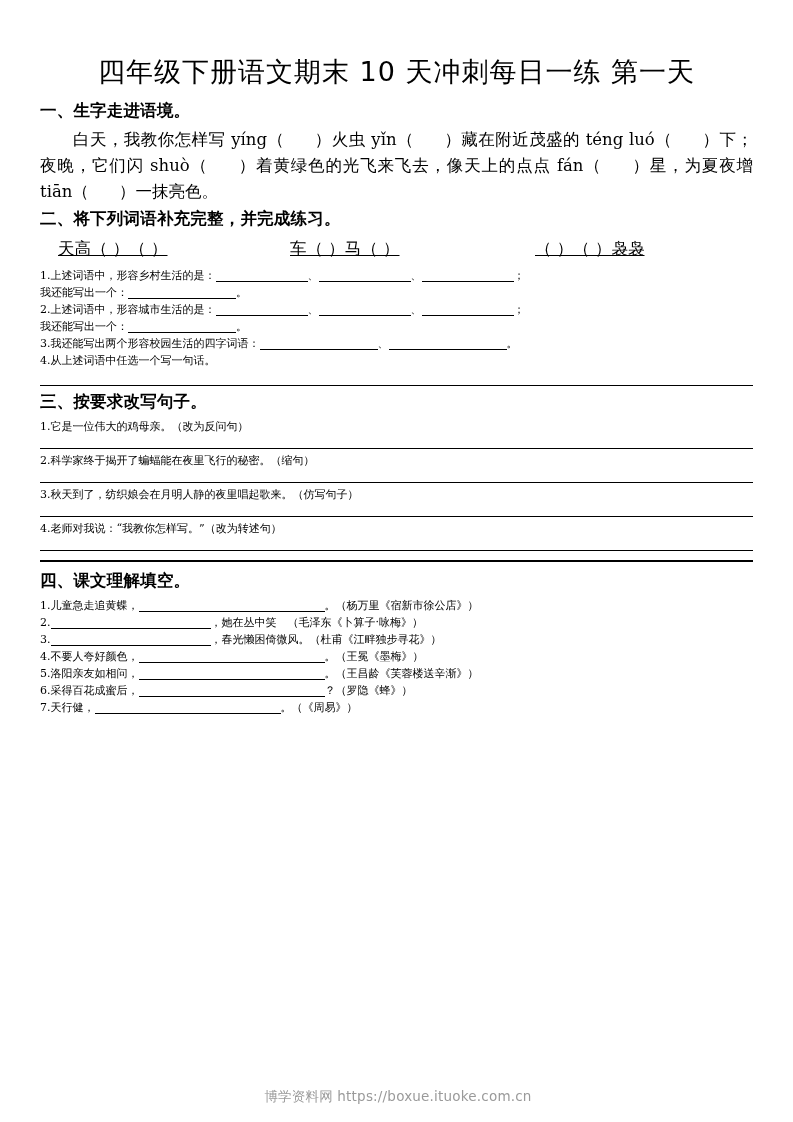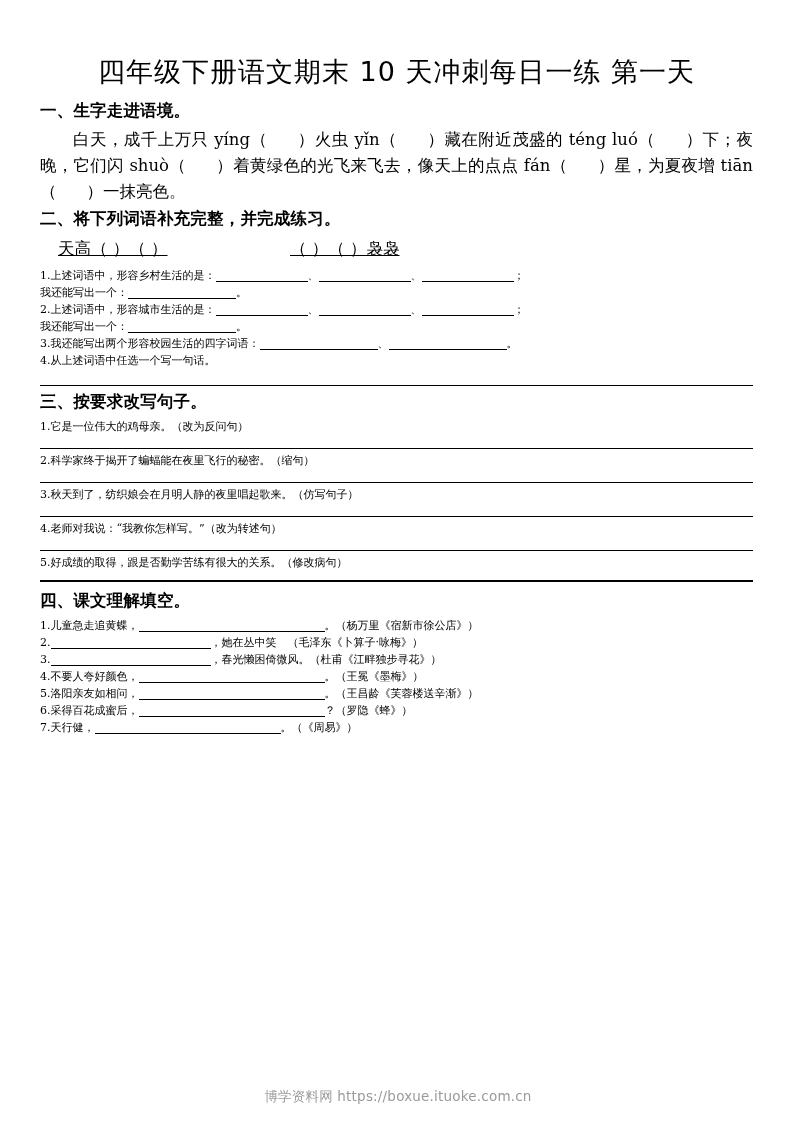--- a/index.html
+++ b/index.html
@@ -99,27 +99,28 @@
   .sp-lg { display:inline-block; width:30px; }
 </style>
 </head>
 <body>
 
 <div class="page">
 
   <div class="doc-title">四年级下册语文期末 10 天冲刺每日一练  第一天</div>
 
   <div class="sec-head">一、生字走进语境。</div>
-  <div class="para indent"><span>白天，成千上万只 yíng（</span><span class="sp-lg"></span><span>）火虫 yǐn（</span><span class="sp-lg"></span><span>）藏在附近茂盛的 téng luó（</span><span class="sp-lg"></span><span>）下；夜晚，它们闪 shuò（</span><span class="sp-lg"></span><span>）着黄绿色的光飞来飞去，像天上的点点 fán（</span><span class="sp-lg"></span><span>）星，为夏夜增 tiān（</span><span class="sp-lg"></span><span>）一抹亮色。</span></div>
+  <div class="para indent"><span>白天，我教你怎样写 yíng（</span><span class="sp-lg"></span><span>）火虫 yǐn（</span><span class="sp-lg"></span><span>）藏在附近茂盛的 téng luó（</span><span class="sp-lg"></span><span>）下；夜晚，它们闪 shuò（</span><span class="sp-lg"></span><span>）着黄绿色的光飞来飞去，像天上的点点 fán（</span><span class="sp-lg"></span><span>）星，为夏夜增 tiān（</span><span class="sp-lg"></span><span>）一抹亮色。</span></div>
 
   <div class="sec-head">二、将下列词语补充完整，并完成练习。</div>
 
   <div class="wordgrid">
     <div class="wg-row">
       <span class="wg-c1">天高（    ）（    ）</span>
+      <span class="wg-c2">车（    ）马（    ）</span>
       <span class="wg-c3">（    ）（    ）袅袅</span>
     </div>
   </div>
 
   <div class="qline"><span>1.上述词语中，形容乡村生活的是：</span><span class="bl bl-w1"></span><span>、</span><span class="bl bl-w1"></span><span>、</span><span class="bl bl-w1"></span><span>；</span></div>
 
   <div class="qline"><span>我还能写出一个：</span><span class="bl bl-w2"></span><span>。</span></div>
 
   <div class="qline"><span>2.上述词语中，形容城市生活的是：</span><span class="bl bl-w1"></span><span>、</span><span class="bl bl-w1"></span><span>、</span><span class="bl bl-w1"></span><span>；</span></div>
 
@@ -137,21 +138,20 @@
 
   <div class="qline">2.科学家终于揭开了蝙蝠能在夜里飞行的秘密。（缩句）</div>
   <div class="answer-rule tight"></div>
 
   <div class="qline">3.秋天到了，纺织娘会在月明人静的夜里唱起歌来。（仿写句子）</div>
   <div class="answer-rule tight"></div>
 
   <div class="qline">4.老师对我说：“我教你怎样写。”（改为转述句）</div>
   <div class="answer-rule tight"></div>
 
-  <div class="qline">5.好成绩的取得，跟是否勤学苦练有很大的关系。（修改病句）</div>
   <div class="divider"></div>
 
   <div class="sec-head">四、课文理解填空。</div>
 
   <div class="qline"><span>1.</span><span>儿童急走追黄蝶，</span><span class="bl bl-w4"></span><span>。（杨万里《宿新市徐公店》）</span></div>
 
   <div class="qline"><span>2.</span><span></span><span class="bl bl-w5"></span><span>，她在丛中笑　（毛泽东《卜算子·咏梅》）</span></div>
 
   <div class="qline"><span>3.</span><span></span><span class="bl bl-w5"></span><span>，春光懒困倚微风。（杜甫《江畔独步寻花》）</span></div>
 

